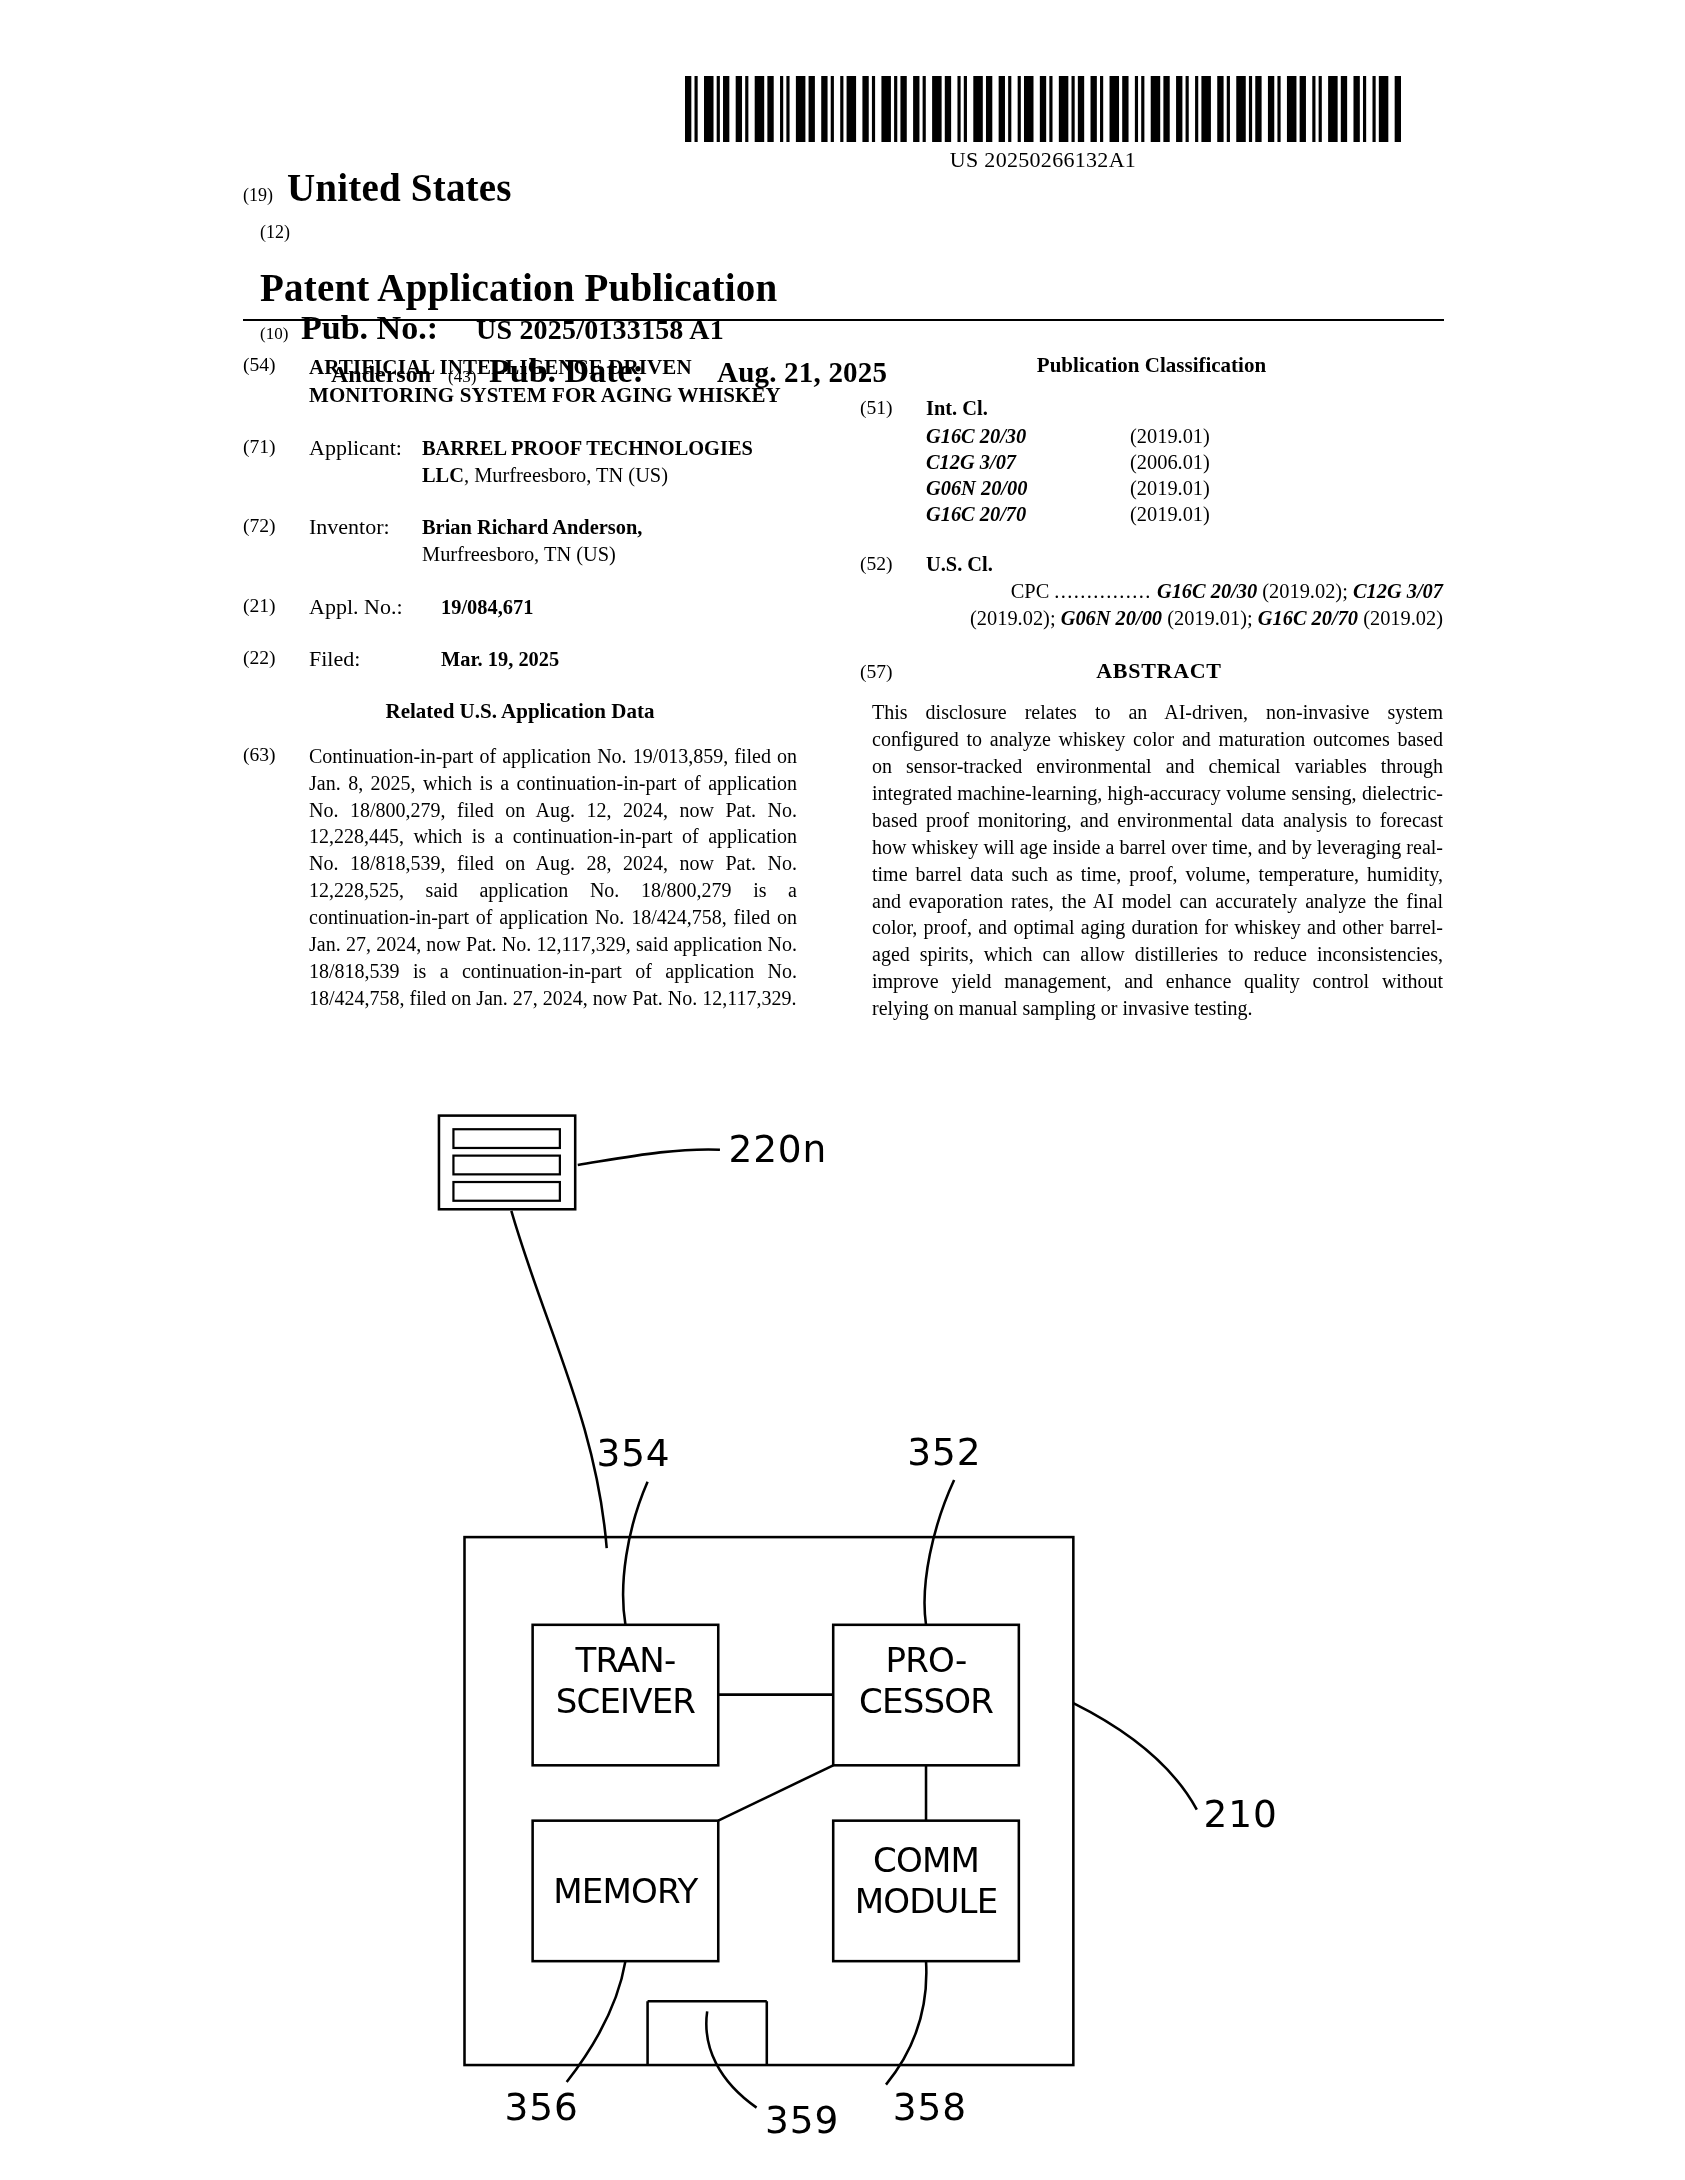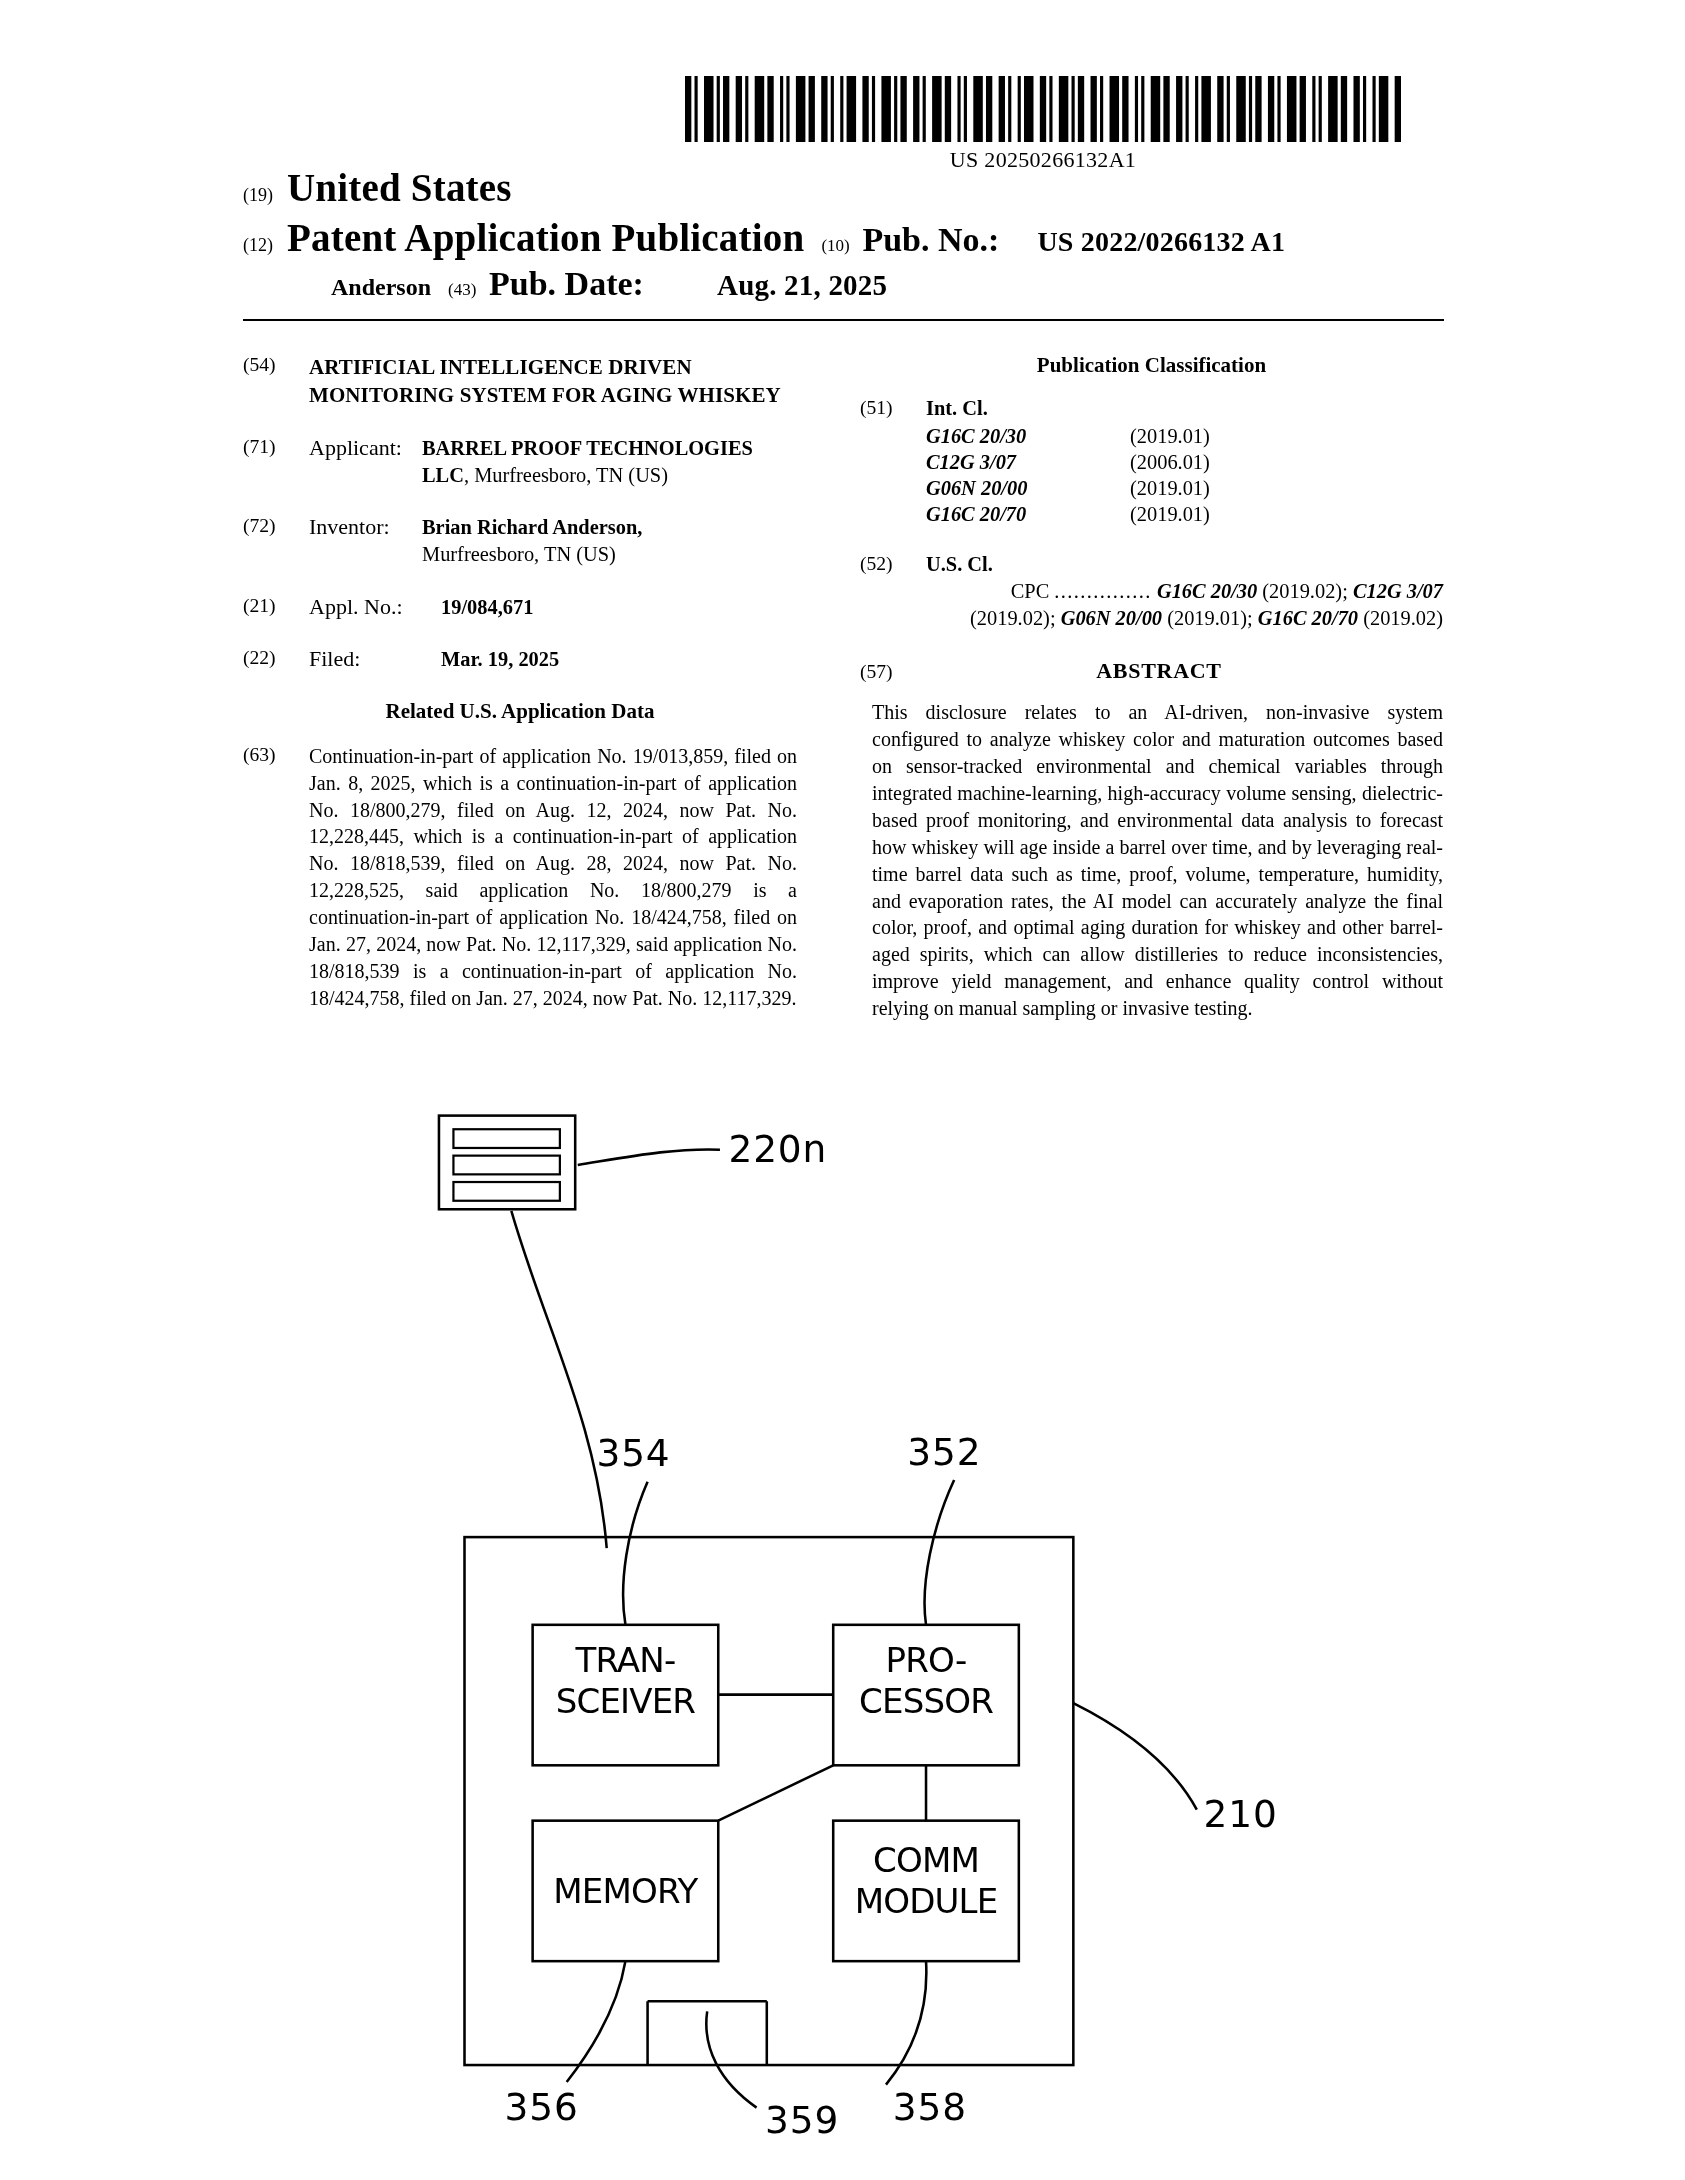--- a/index.html
+++ b/index.html
@@ -62,20 +62,21 @@
     font-family: "Liberation Serif", serif;
     font-weight: bold;
     font-size: 39px;
     letter-spacing: 0.2px;
     line-height: 1.12;
   }
   .hdr-line2 {
     display: flex;
     align-items: baseline;
     margin-top: 6.8px;
+    flex-direction: column;
   }
   .pubinfo {
     margin-left: 17px;
     flex: 1;
   }
   .pubinfo-row {
     display: flex;
     align-items: baseline;
     white-space: nowrap;
   }
@@ -334,21 +335,21 @@
     </div>
 
     <div class="hdr-line2">
       <span class="kode">(12)</span>
       <span class="big-title">Patent Application Publication</span>
 
       <span class="pubinfo">
         <span class="pubinfo-row">
           <span class="kode">(10)</span>
           <span class="pi-label">Pub. No.:</span>
-          <span class="pi-value">US 2022/0266132 A1</span>
+          <span class="pi-value">US 2025/0133158 A1</span>
         </span>
       </span>
     </div>
 
     <div class="inventor-line">
       <span class="kode"></span>
       <span class="inventor-name">Anderson</span>
       <span class="pubinfo">
         <span class="pubinfo-row">
           <span class="kode">(43)</span>

